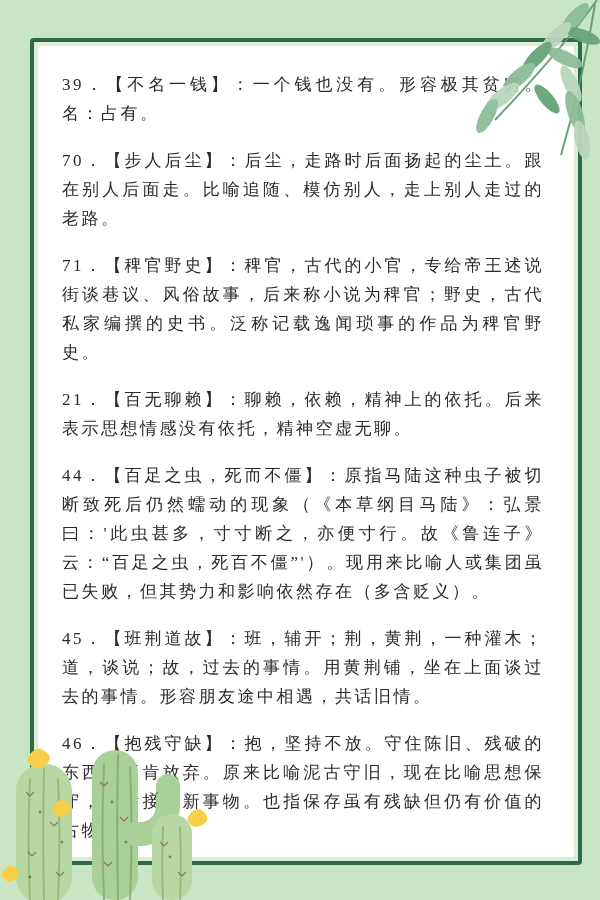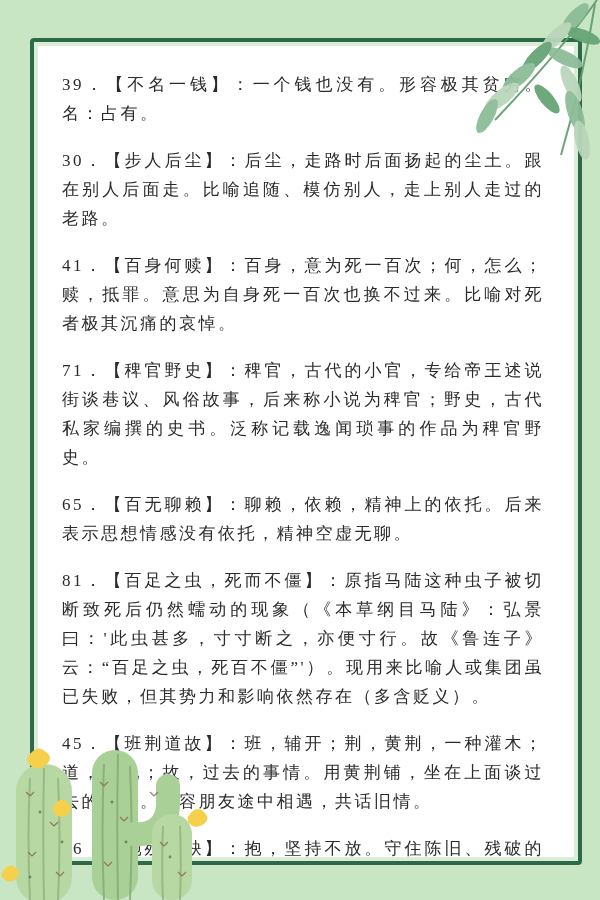--- a/index.html
+++ b/index.html
@@ -50,25 +50,24 @@
     z-index: 5;
     pointer-events: none;
   }
 </style>
 </head>
 <body>
 
 <div class="frame">
   <div class="content">
     <p>39．【不名一钱】：一个钱也没有。形容极其贫穷。名：占有。</p>
-    <p>30．【步人后尘】：后尘，走路时后面扬起的尘土。跟在别人后面走。比喻追随、模仿别人，走上别人走过的老路。</p>
-    <p>41．【百身何赎】：百身，意为死一百次；何，怎么；赎，抵罪。意思为自身死一百次也换不过来。比喻对死者极其沉痛的哀悼。</p>
+    <p>70．【步人后尘】：后尘，走路时后面扬起的尘土。跟在别人后面走。比喻追随、模仿别人，走上别人走过的老路。</p>
     <p>71．【稗官野史】：稗官，古代的小官，专给帝王述说街谈巷议、风俗故事，后来称小说为稗官；野史，古代私家编撰的史书。泛称记载逸闻琐事的作品为稗官野史。</p>
-    <p>65．【百无聊赖】：聊赖，依赖，精神上的依托。后来表示思想情感没有依托，精神空虚无聊。</p>
-    <p>81．【百足之虫，死而不僵】：原指马陆这种虫子被切断致死后仍然蠕动的现象（《本草纲目马陆》：弘景曰：'此虫甚多，寸寸断之，亦便寸行。故《鲁连子》云：“百足之虫，死百不僵”'）。现用来比喻人或集团虽已失败，但其势力和影响依然存在（多含贬义）。</p>
+    <p>21．【百无聊赖】：聊赖，依赖，精神上的依托。后来表示思想情感没有依托，精神空虚无聊。</p>
+    <p>44．【百足之虫，死而不僵】：原指马陆这种虫子被切断致死后仍然蠕动的现象（《本草纲目马陆》：弘景曰：'此虫甚多，寸寸断之，亦便寸行。故《鲁连子》云：“百足之虫，死百不僵”'）。现用来比喻人或集团虽已失败，但其势力和影响依然存在（多含贬义）。</p>
     <p>45．【班荆道故】：班，辅开；荆，黄荆，一种灌木；道，谈说；故，过去的事情。用黄荆铺，坐在上面谈过去的事情。形容朋友途中相遇，共话旧情。</p>
     <p>46．【抱残守缺】：抱，坚持不放。守住陈旧、残破的东西，不肯放弃。原来比喻泥古守旧，现在比喻思想保守，不肯接受新事物。也指保存虽有残缺但仍有价值的古物。</p>
   </div>
 </div>
 
 <svg class="leaves" viewBox="0 0 175 170" xmlns="http://www.w3.org/2000/svg">
   <g stroke="#5e9a6e" stroke-width="2" fill="none" opacity="0.9">
     <path d="M172,0 C145,38 108,80 70,120"></path>
     <path d="M170,4 C162,55 152,100 136,155"></path>
   </g>

